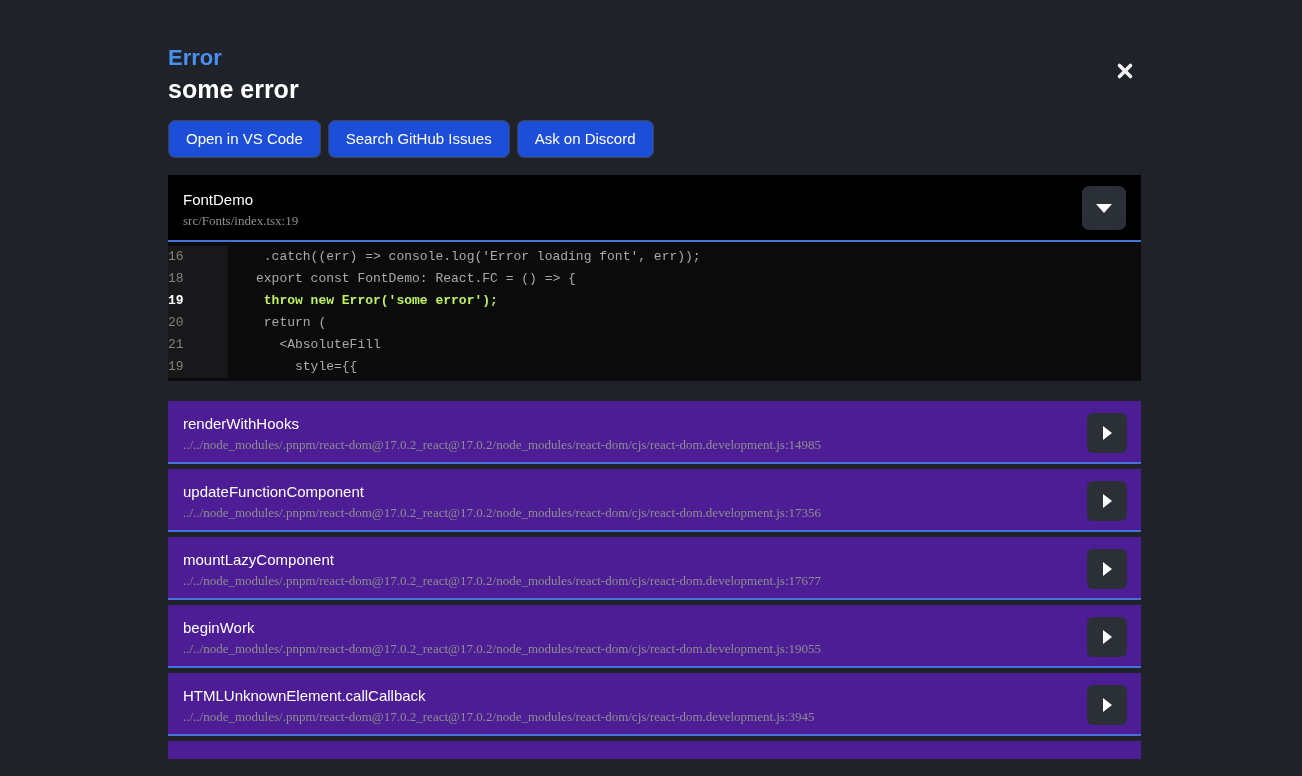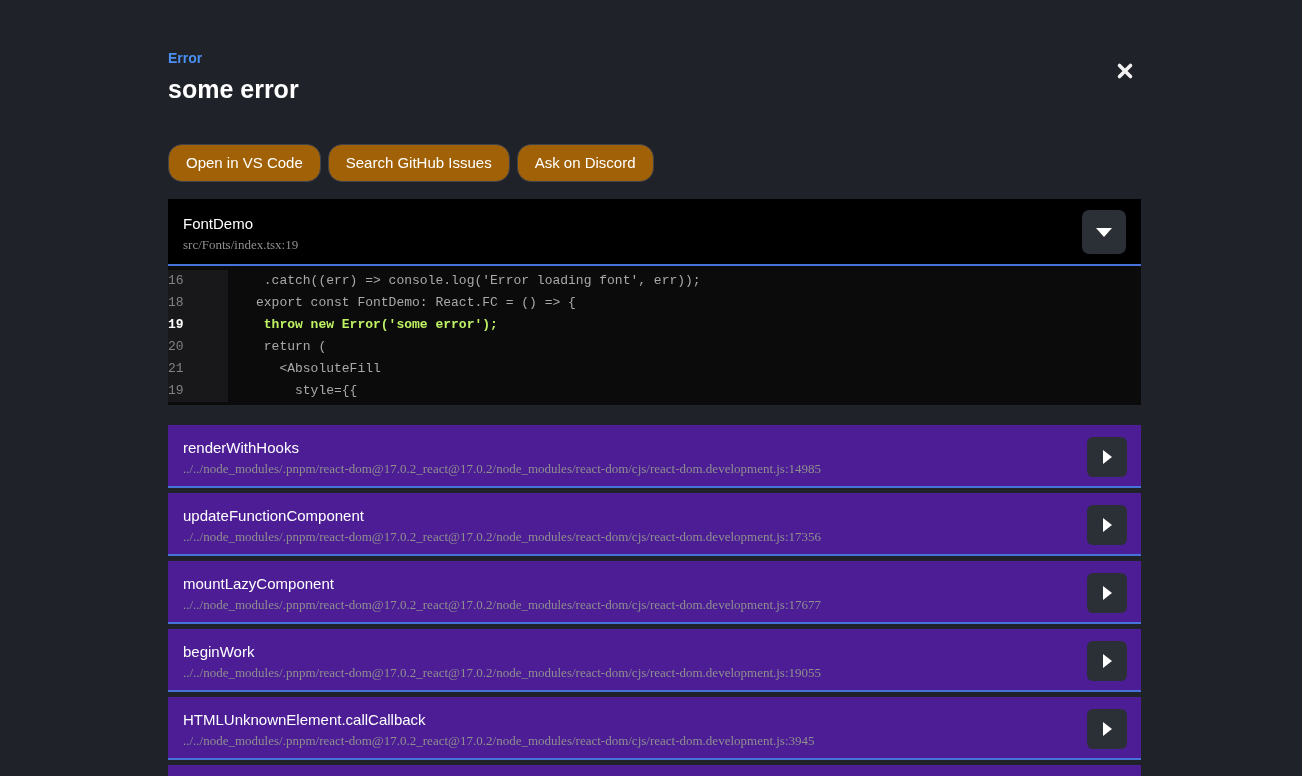--- a/index.html
+++ b/index.html
@@ -8,41 +8,40 @@
     font-family:"Liberation Sans", sans-serif;
     background:#1f2228;
     color:#fff;
     overflow:hidden;
   }
   .overlay { position:relative; width:1302px; height:776px; overflow:hidden; }
   .content { position:absolute; left:168px; top:0; width:973px; }
 
   .kicker {
     margin-top:48px;
-    font-size:14px; font-weight:bold; color:#4a90f2; line-height:20px;
+    font-size:22px; font-weight:bold; color:#4a90f2; line-height:20px;
   }
   .error-message {
     margin-top:6px;
     font-size:25px; font-weight:bold; color:#fff; line-height:30px;
     font-family:"Liberation Sans", sans-serif;
   }
 
   .actions { margin-top:16px; display:flex; gap:7px; }
   .action-btn {
-    background:#a16207;
+    background:#1d4ed8;
     border:1px solid #3f434b;
-    border-radius:14px;
+    border-radius:7px;
     color:#fff;
     font-family:"Liberation Sans", sans-serif;
     font-size:15px;
     padding:0 17px;
     height:38px;
     line-height:36px;
     cursor:pointer;
-    margin-top:24px;
   }
 
   
   .close-btn {
     position:absolute; left:1107px; top:54px;
     width:36px; height:36px;
     background:transparent; border:none; cursor:pointer;
     display:flex; align-items:center; justify-content:center;
   }
 

